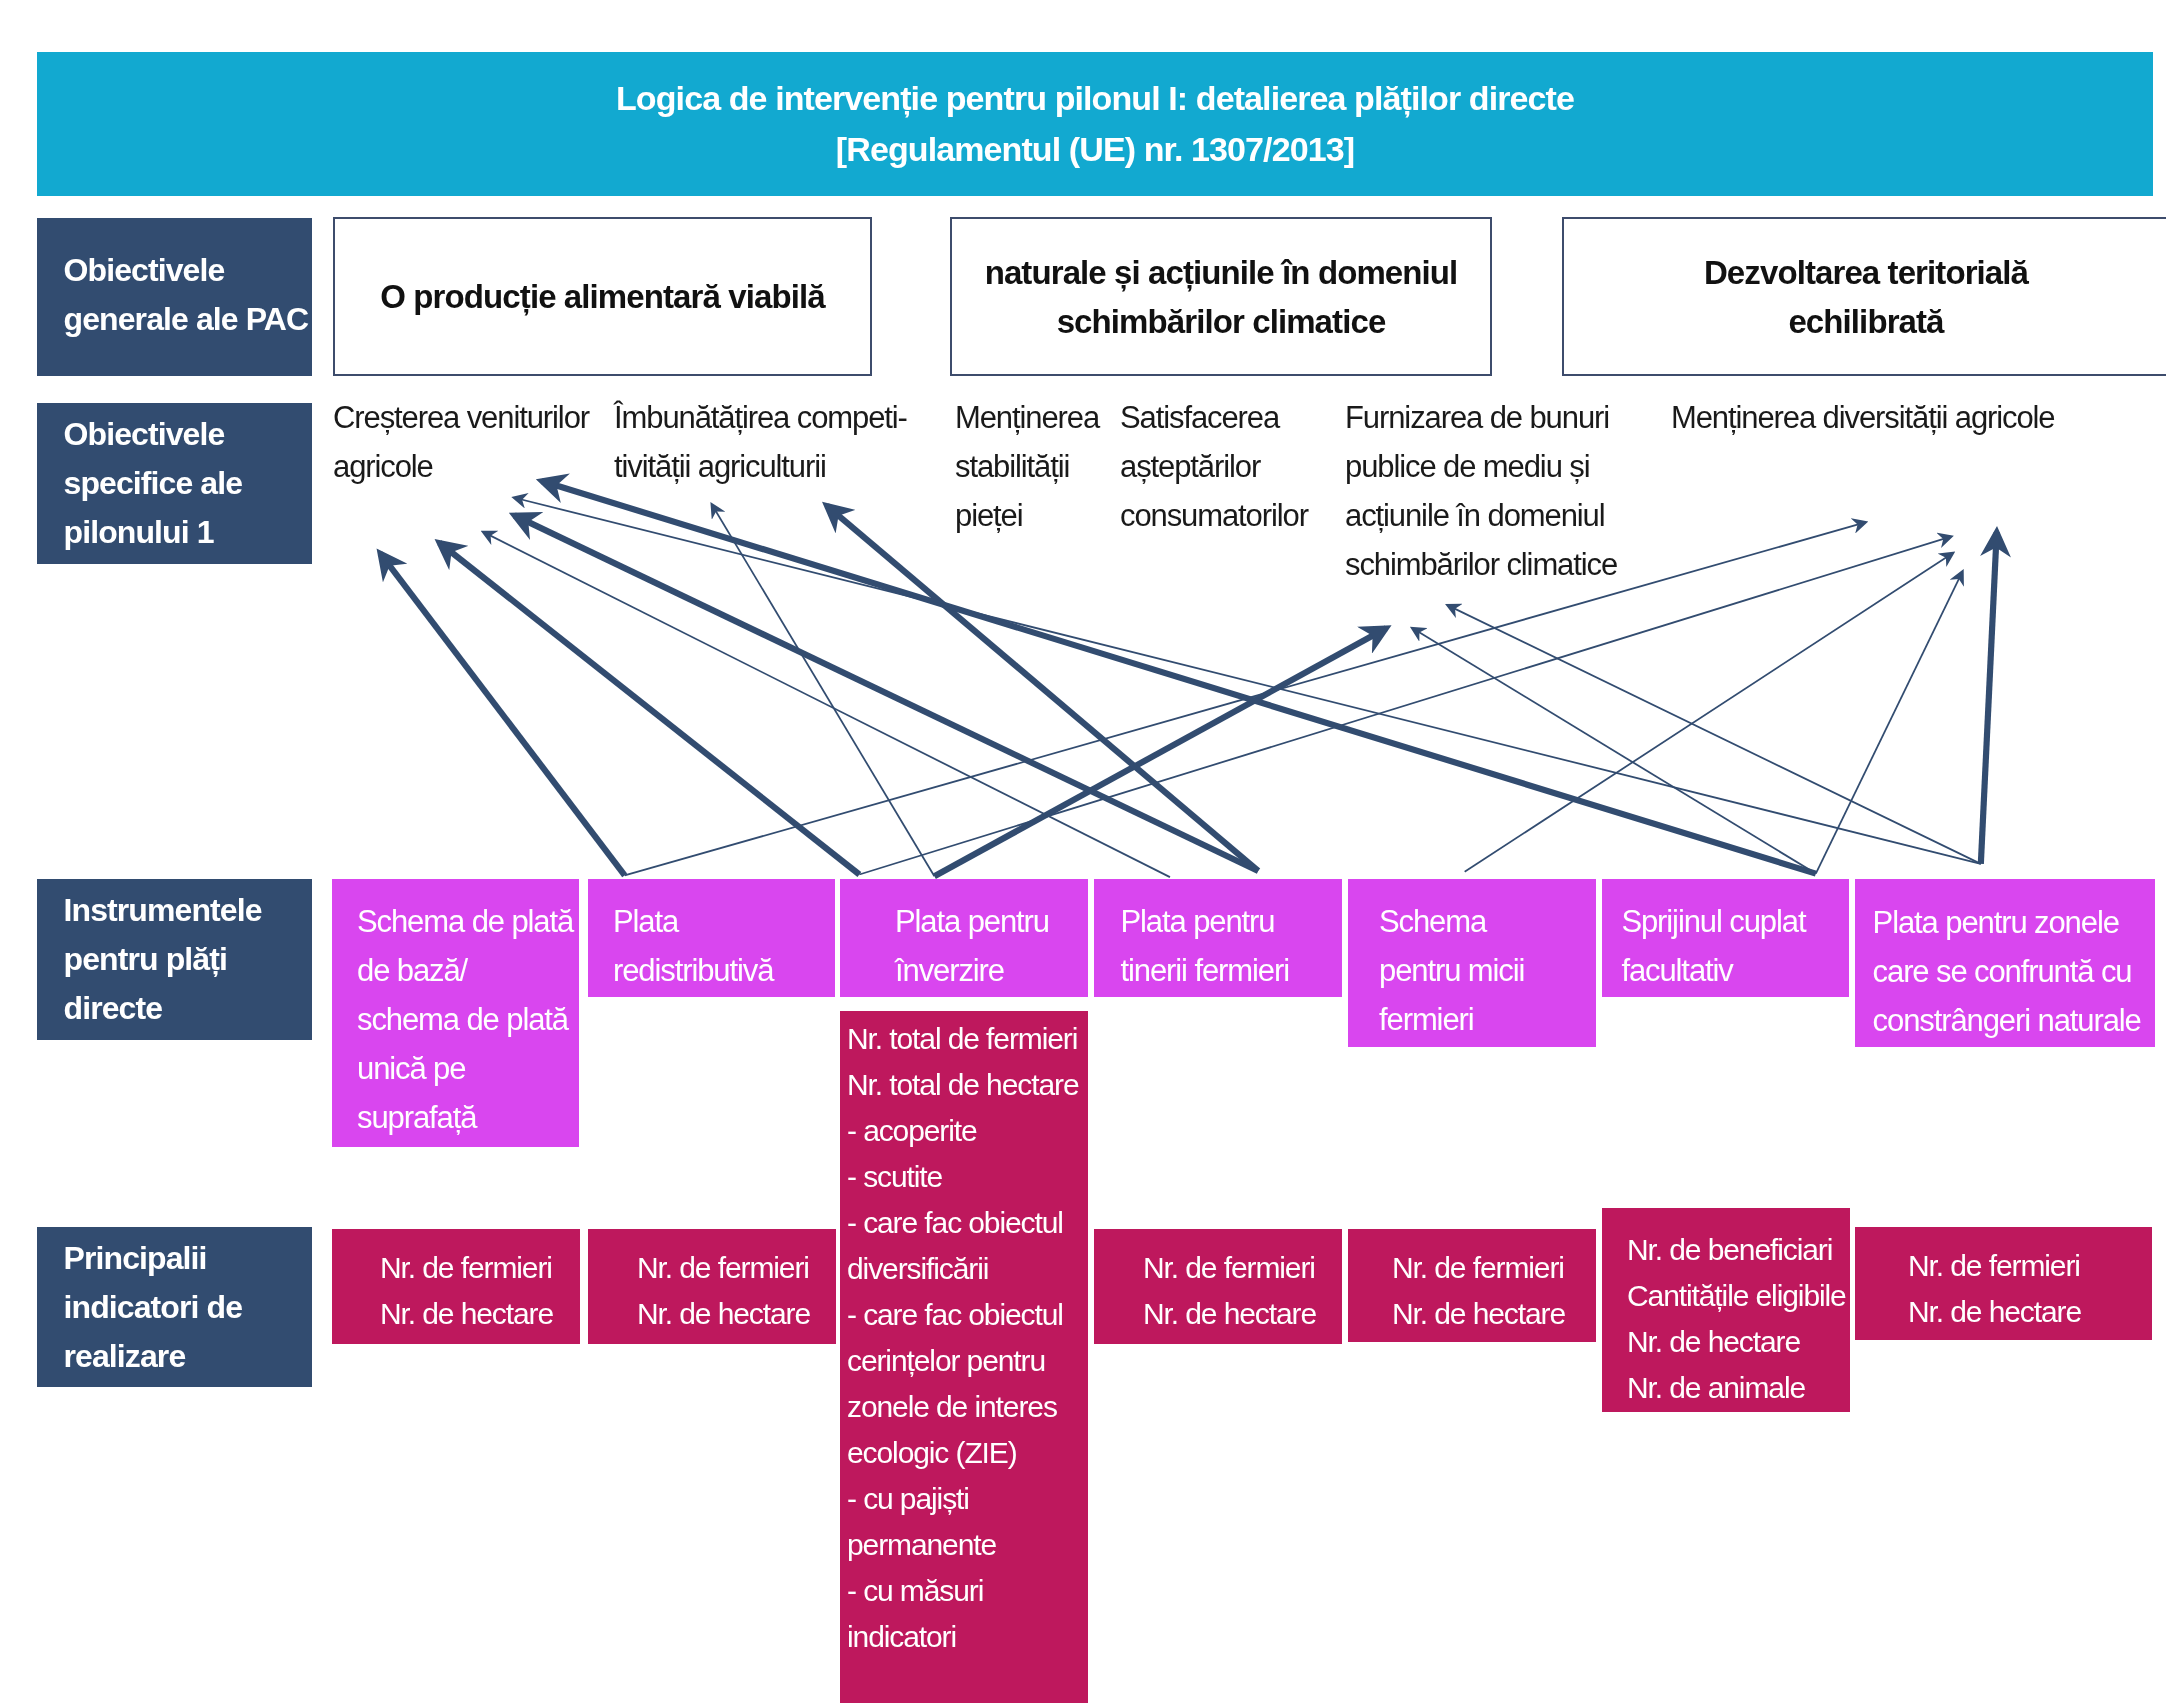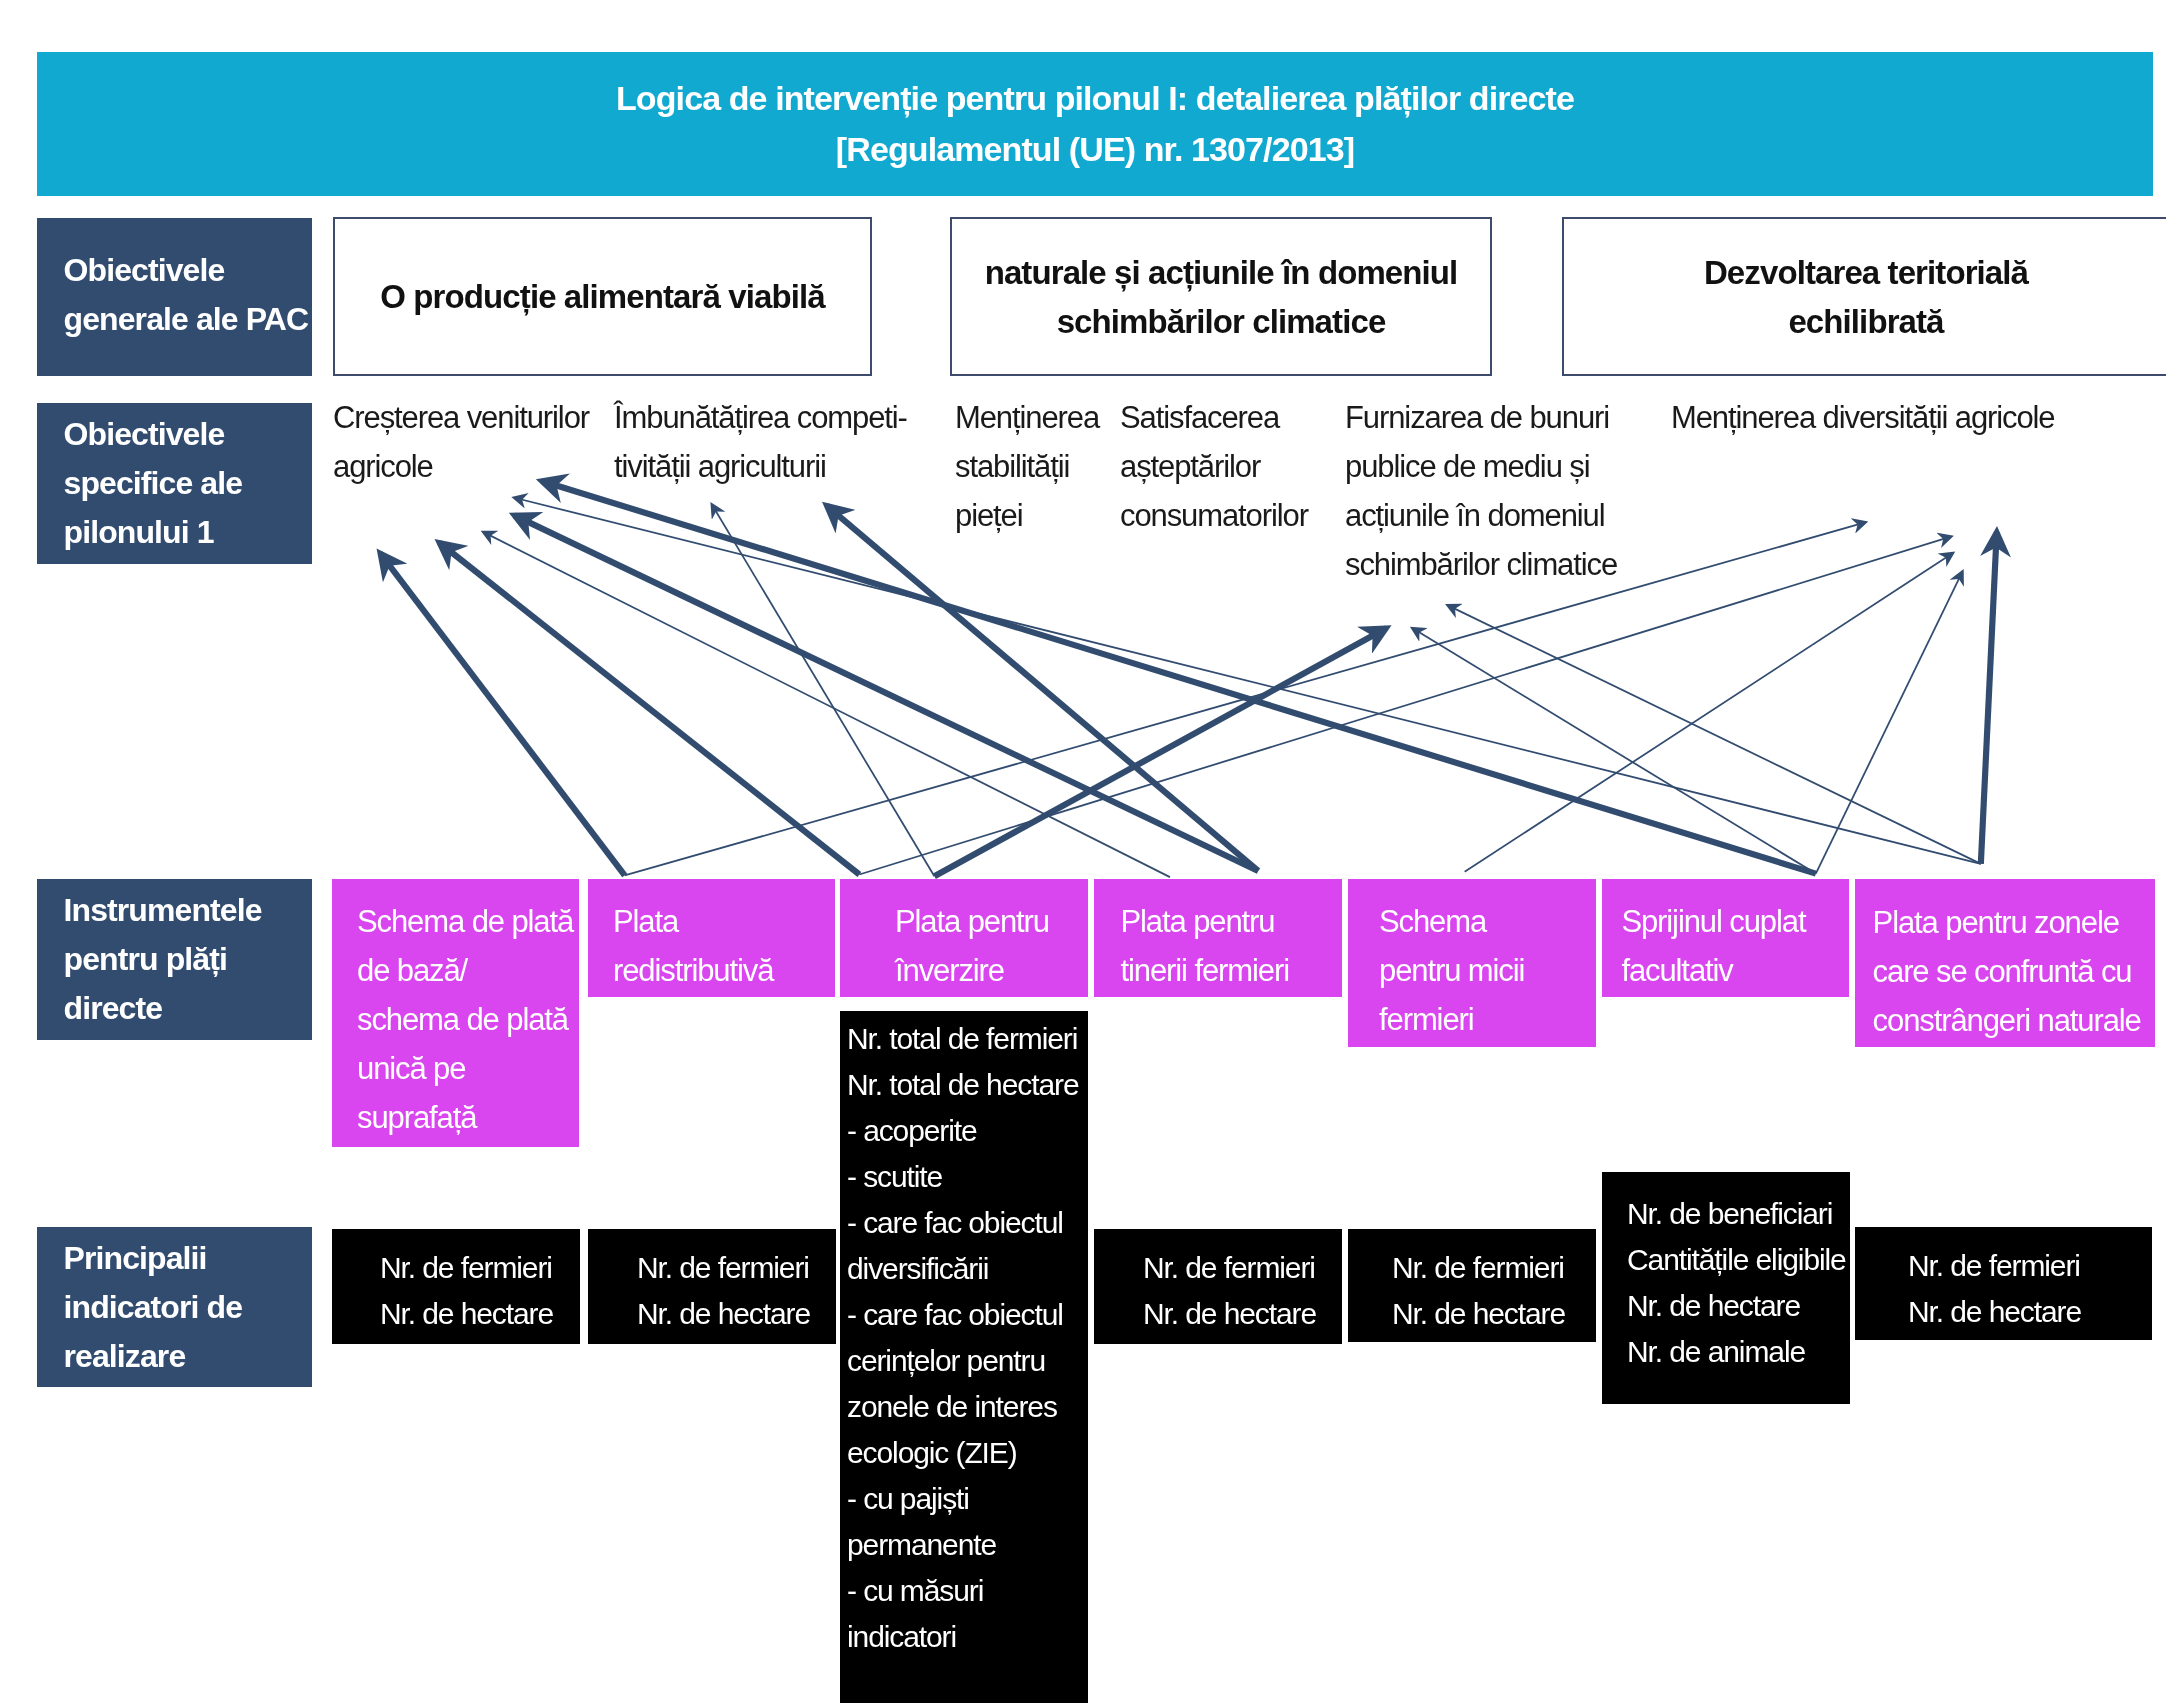--- a/index.html
+++ b/index.html
@@ -10,21 +10,21 @@
            font-weight:bold; font-size:34px; text-align:center; display:flex; flex-direction:column;
            justify-content:center; line-height:51px; letter-spacing:-0.9px; }
   .rowlabel { background:#324c70; color:#fff; font-weight:bold; font-size:32px; line-height:49px;
               padding:23px 0 0 26.5px; left:37px; width:275px; letter-spacing:-0.9px; }
   .goal { border:2.6px solid #3d4c6c; background:#fff; color:#111; font-weight:bold; font-size:33px;
           text-align:center; display:flex; flex-direction:column; justify-content:center; line-height:49px;
           top:217px; height:159px; letter-spacing:-0.9px; }
   .spec { color:#1a1a1a; font-size:31px; line-height:49px; top:393px; letter-spacing:-1.1px; }
   .green { background:#d946ef; color:#fff; font-size:31px; line-height:49px; padding:17.6px 0 0 25px; top:879px;
            letter-spacing:-1.1px; }
-  .ind { background:#000000; color:#fff; font-size:30px; line-height:46px; letter-spacing:-1.1px; }
+  .ind { background:#be185d; color:#fff; font-size:30px; line-height:46px; letter-spacing:-1.1px; }
   svg.arrows { position:absolute; left:0; top:0; width:2167px; height:1704px; pointer-events:none; }
 </style>
 </head>
 <body>
 
 <div class="abs title">
   <div>Logica de intervenție pentru pilonul I: detalierea plăților directe</div>
   <div>[Regulamentul (UE) nr. 1307/2013]</div>
 </div>
 
@@ -148,21 +148,21 @@
   <div>Nr. de hectare</div>
 </div>
 <div class="abs ind" style="left:1094px;top:1229px;width:248px;height:115px;padding:16px 0 0 49px;">
   <div>Nr. de fermieri</div>
   <div>Nr. de hectare</div>
 </div>
 <div class="abs ind" style="left:1348px;top:1229px;width:248px;height:113px;padding:16px 0 0 44px;">
   <div>Nr. de fermieri</div>
   <div>Nr. de hectare</div>
 </div>
-<div class="abs ind" style="left:1602px;top:1172px;width:248px;height:232px;padding:19.4px 0 0 25px;">
+<div class="abs ind" style="left:1602px;top:1208px;width:248px;height:204px;padding:19.4px 0 0 25px;">
   <div>Nr. de beneficiari</div>
   <div>Cantitățile eligibile</div>
   <div>Nr. de hectare</div>
   <div>Nr. de animale</div>
 </div>
 <div class="abs ind" style="left:1855px;top:1227px;width:297px;height:113px;padding:16px 0 0 53px;">
   <div>Nr. de fermieri</div>
   <div>Nr. de hectare</div>
 </div>
 

